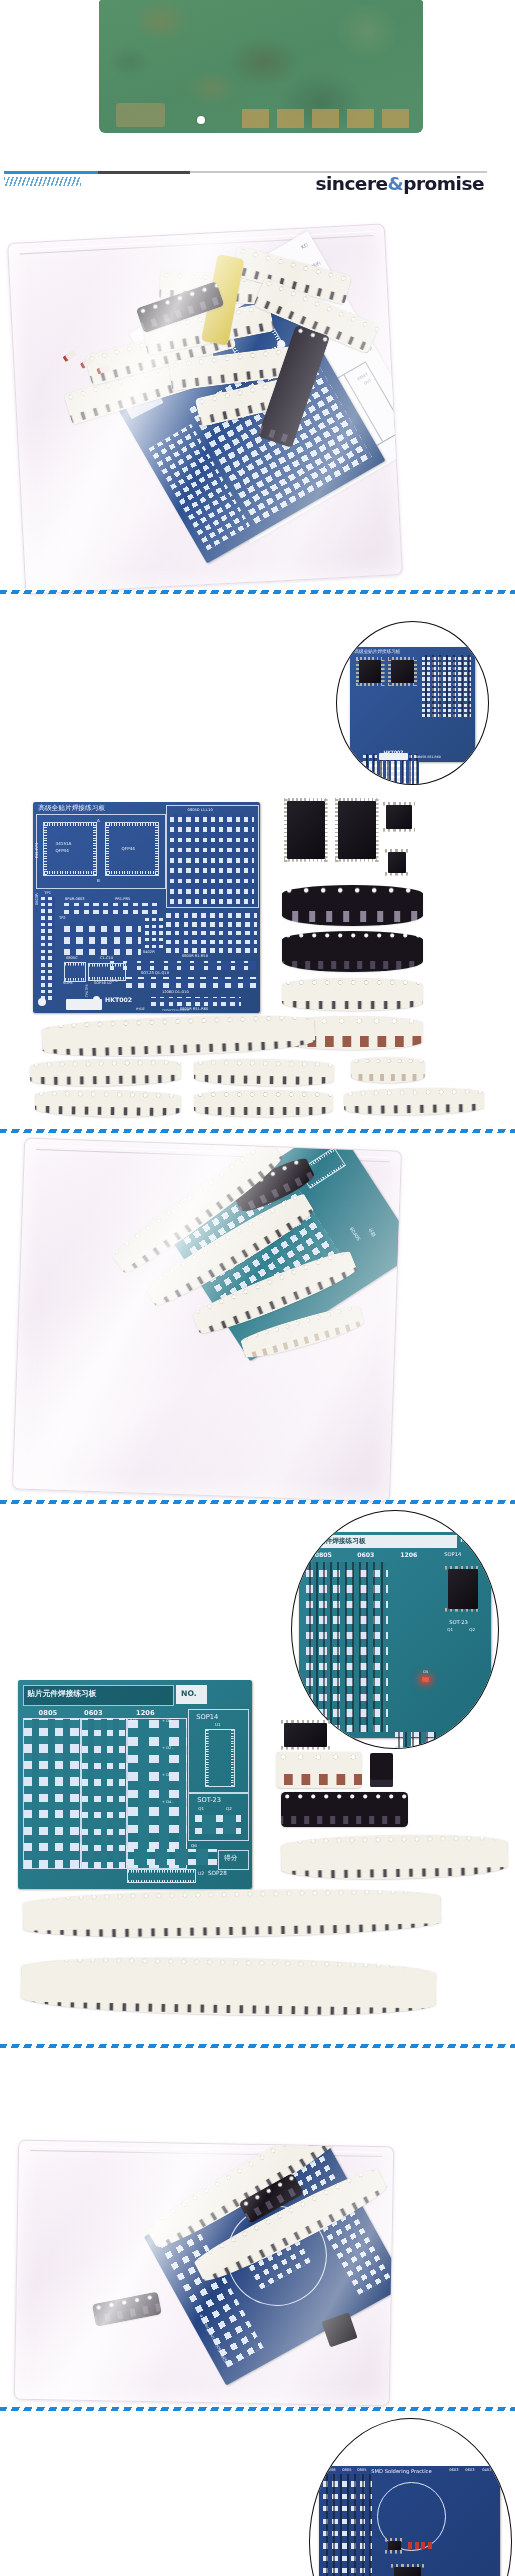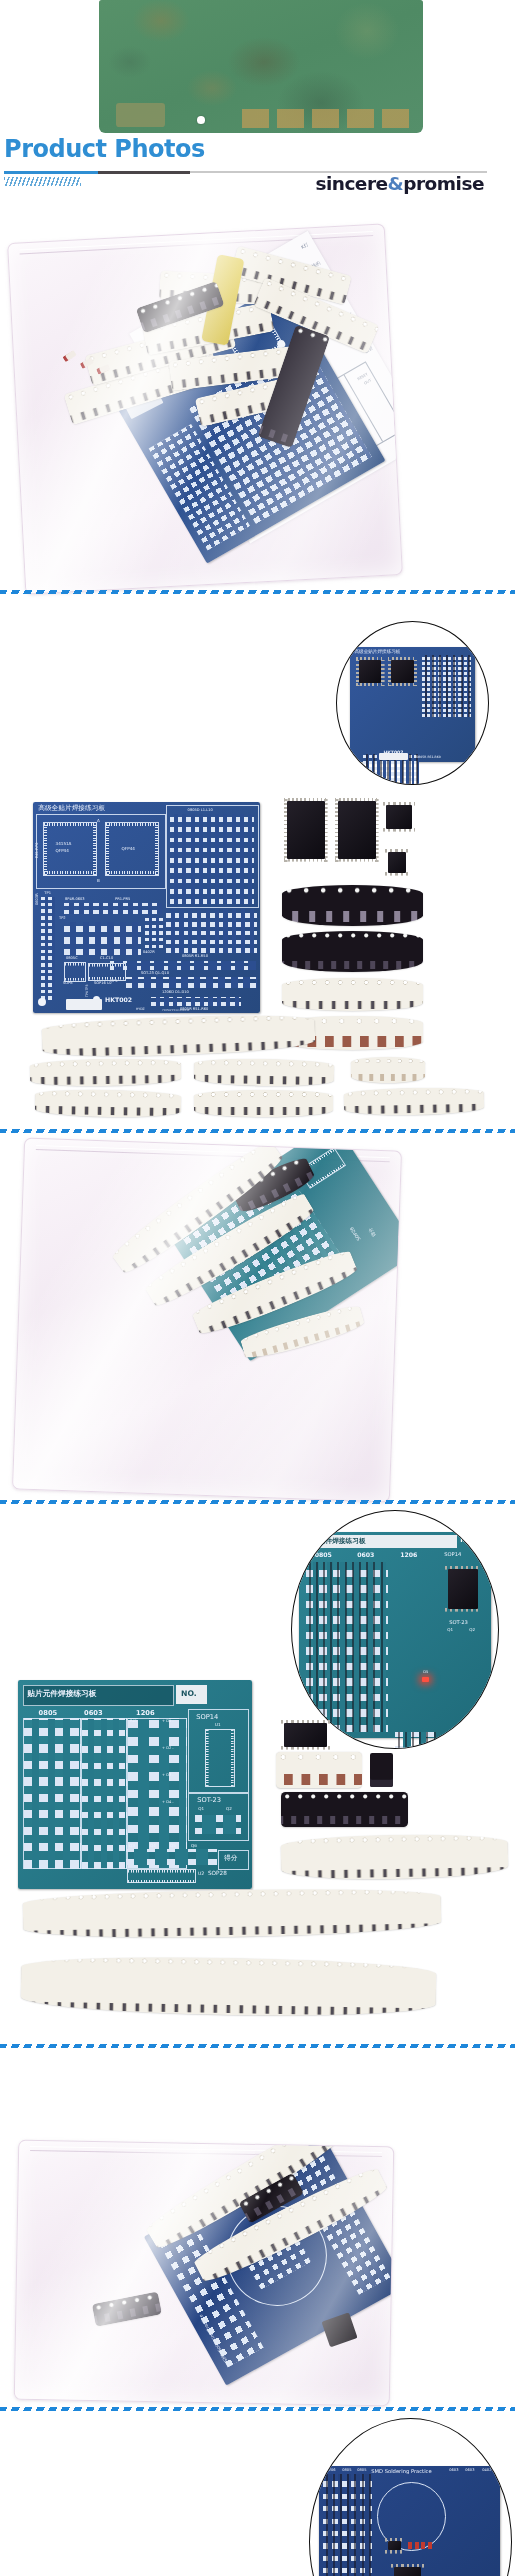--- a/index.html
+++ b/index.html
@@ -65,21 +65,20 @@
         radial-gradient(62px 46px at 222px 103px, rgba(58,92,70,.42), rgba(0,0,0,0) 70%),
         radial-gradient(36px 26px at 113px 88px, rgba(162,132,82,.3), rgba(0,0,0,0) 70%),
         radial-gradient(31px 23px at 31px 62px, rgba(70,110,85,.4), rgba(0,0,0,0) 70%),
         linear-gradient(160deg,#579169,#4f8a64 50%,#558f6a);">
     <div class="a" style="left:143px;top:109px;width:173px;height:18.5px;opacity:.8;
          background:repeating-linear-gradient(90deg,#b59a58 0 27px,rgba(0,0,0,0) 27px 35px);"></div>
     <div class="a" style="left:16.5px;top:103px;width:49px;height:24px;background:#b09760;opacity:.5;border-radius:3.1px;"></div>
     <div class="a" style="left:98px;top:116px;width:7.7px;height:7.7px;border-radius:50%;background:#fff;box-shadow:0 0 1.5px rgba(0,0,0,.4);"></div>
   </div>
 
-  <div class="a page-title" style="left:4.1px;top:135px;">Product Photos</div>
   <div class="a rule" style="left:4.1px;top:171px;width:94px;background:#2F8ED3;"></div>
   <div class="a rule" style="left:98px;top:171px;width:92px;background:#4A4548;"></div>
   <div class="a" style="left:190px;top:171px;width:297px;height:1.5px;background:#C9C9C9;"></div>
   <div class="a hatch" style="left:4.1px;top:177px;width:77px;height:8.8px;"></div>
   <div class="a brand" style="top:173px;right:31px;">
     <span>sincere</span><span class="amp">&amp;</span><span>promise</span>
   </div>
 
   <div class="a bag" style="left:15.5px;top:233px;width:376px;height:350px;transform:rotate(-3deg);">
     <div class="a zip" style="left:3%;right:3%;top:6.2px;"></div>

